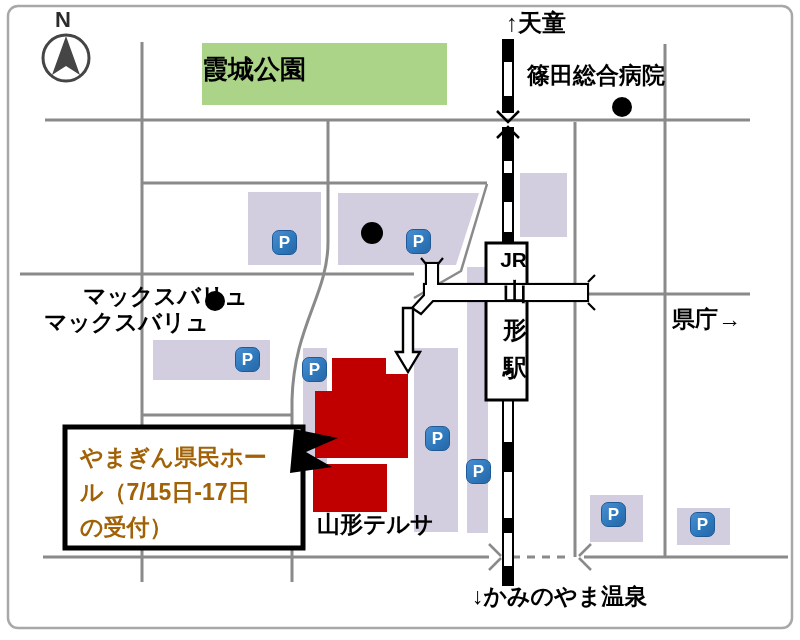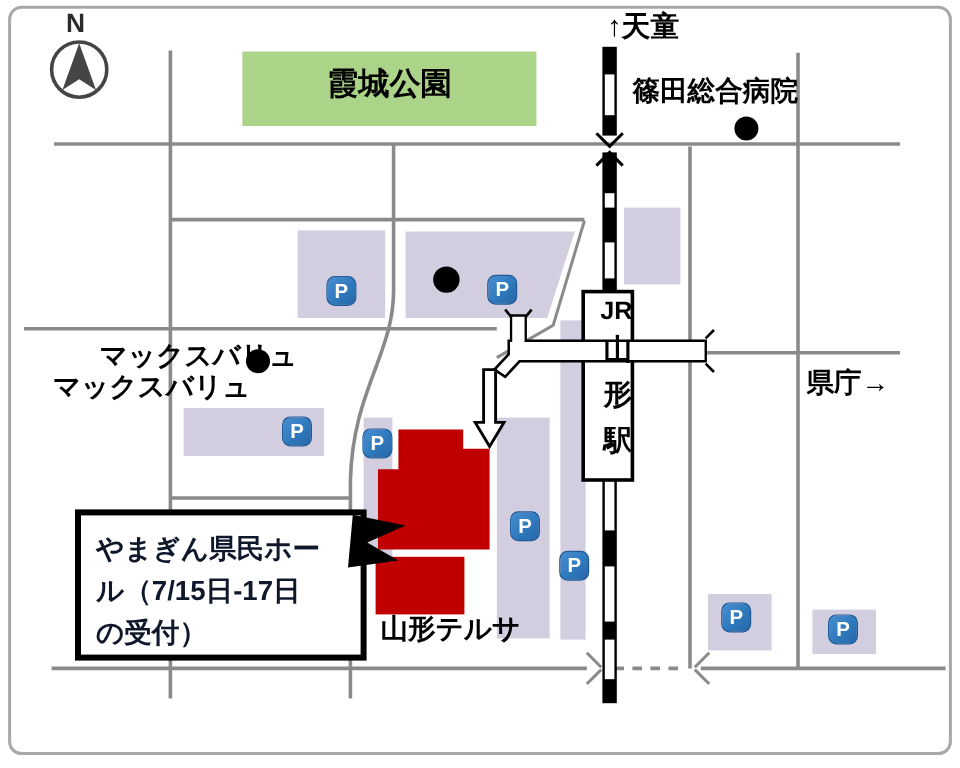--- a/index.html
+++ b/index.html
@@ -21,21 +21,21 @@
   .p-icon{
     position:absolute;width:25px;height:25px;box-sizing:border-box;
     border-radius:7px;
     background:linear-gradient(135deg,#4a8fd0 0%,#2e79bd 55%,#2767a6 100%);
     border:1px solid #1f5a97;
     color:#fff;display:flex;align-items:center;justify-content:center;
     font-weight:bold;font-size:17px;
   }
   .callout-text{
     position:absolute;left:80px;top:440px;width:218px;
-    font-size:23px;font-weight:bold;color:#0f172a;line-height:35px;
+    font-size:23px;font-weight:bold;color:#a16207;line-height:35px;
   }
 </style>
 </head>
 <body>
 
 <div class="map-wrap">
 
   <svg width="800" height="640" viewBox="0 0 800 640">
 
     <rect x="8" y="6" width="784" height="622" rx="10" fill="#ffffff" stroke="#a8a8a8" stroke-width="2.5"></rect>
@@ -116,27 +116,28 @@
 
     <polygon points="403,308 413,308 413,352 420,352 408,372 396,352 403,352" fill="#fff" stroke="#000" stroke-width="2.4" stroke-linejoin="miter"></polygon>
 
     <g>
       <rect x="65" y="427" width="238" height="121" fill="#fff" stroke="#000" stroke-width="5"></rect>
       <polygon points="294,429 338,438 306,452 332,467 290,473" fill="#000"></polygon>
     </g>
   </svg>
 
   <div class="label" style="left:55px;top:7px;font-size:22px;color:#2b2b2b;">N</div>
-  <div class="label" style="left:202px;top:55px;width:245px;text-align:center;font-size:26px;">霞城公園</div>
+  <div class="label" style="left:202px;top:55px;width:245px;font-size:26px;">霞城公園</div>
   <div class="label" style="left:466px;top:9px;font-size:24px;margin-left:40px;">↑天童</div>
   <div class="label" style="left:527px;top:62px;font-size:23px;">篠田総合病院</div>
   <div class="label" style="left:44px;top:283px;font-size:23px;margin-left:39px;">マックスバリュ</div>
   <div class="label" style="left:44px;top:309px;font-size:23px;">マックスバリュ</div>
   <div class="label" style="left:672px;top:306px;font-size:23px;">県庁→</div>
   <div class="label" style="left:317px;top:511px;font-size:23px;">山形テルサ</div>
+  <div class="label" style="left:472px;top:583px;font-size:23px;">↓かみのやま温泉</div>
 
   <div class="station-label">
     <div class="jr">JR</div>
     <div class="ch">山</div>
     <div class="ch">形</div>
     <div class="ch">駅</div>
   </div>
 
   <div class="callout-text">
     <div>やまぎん県民ホー</div>

